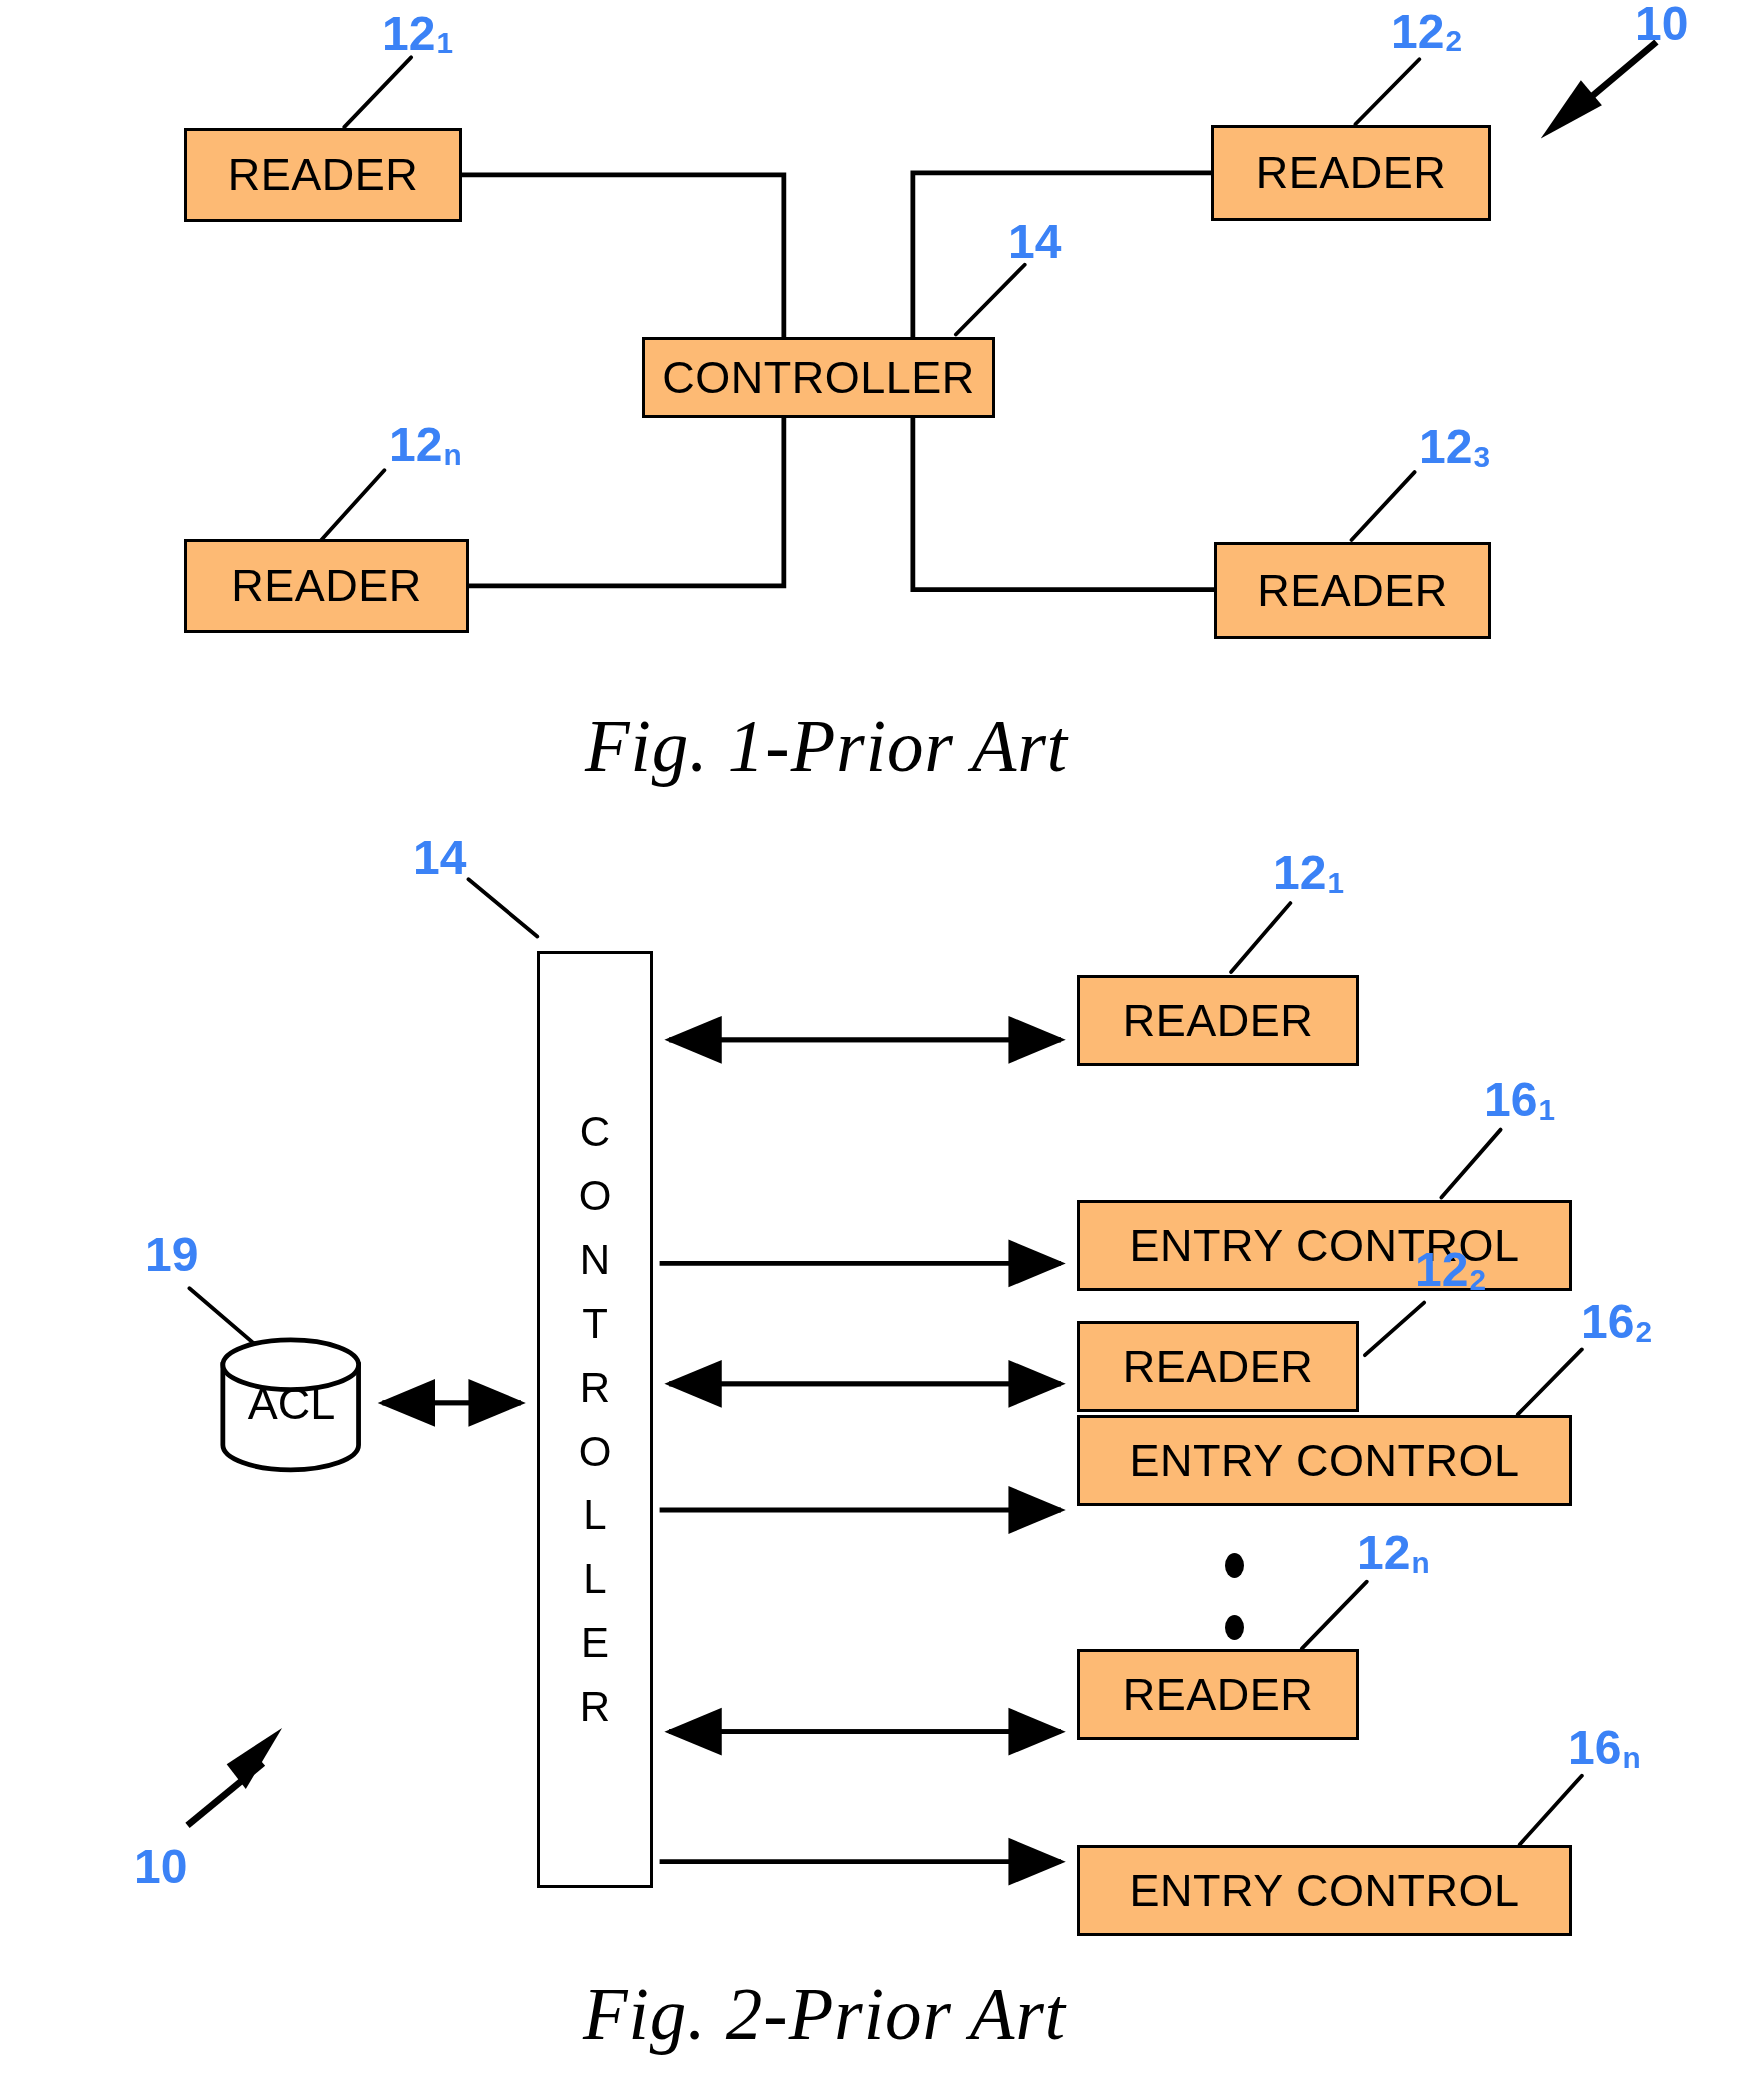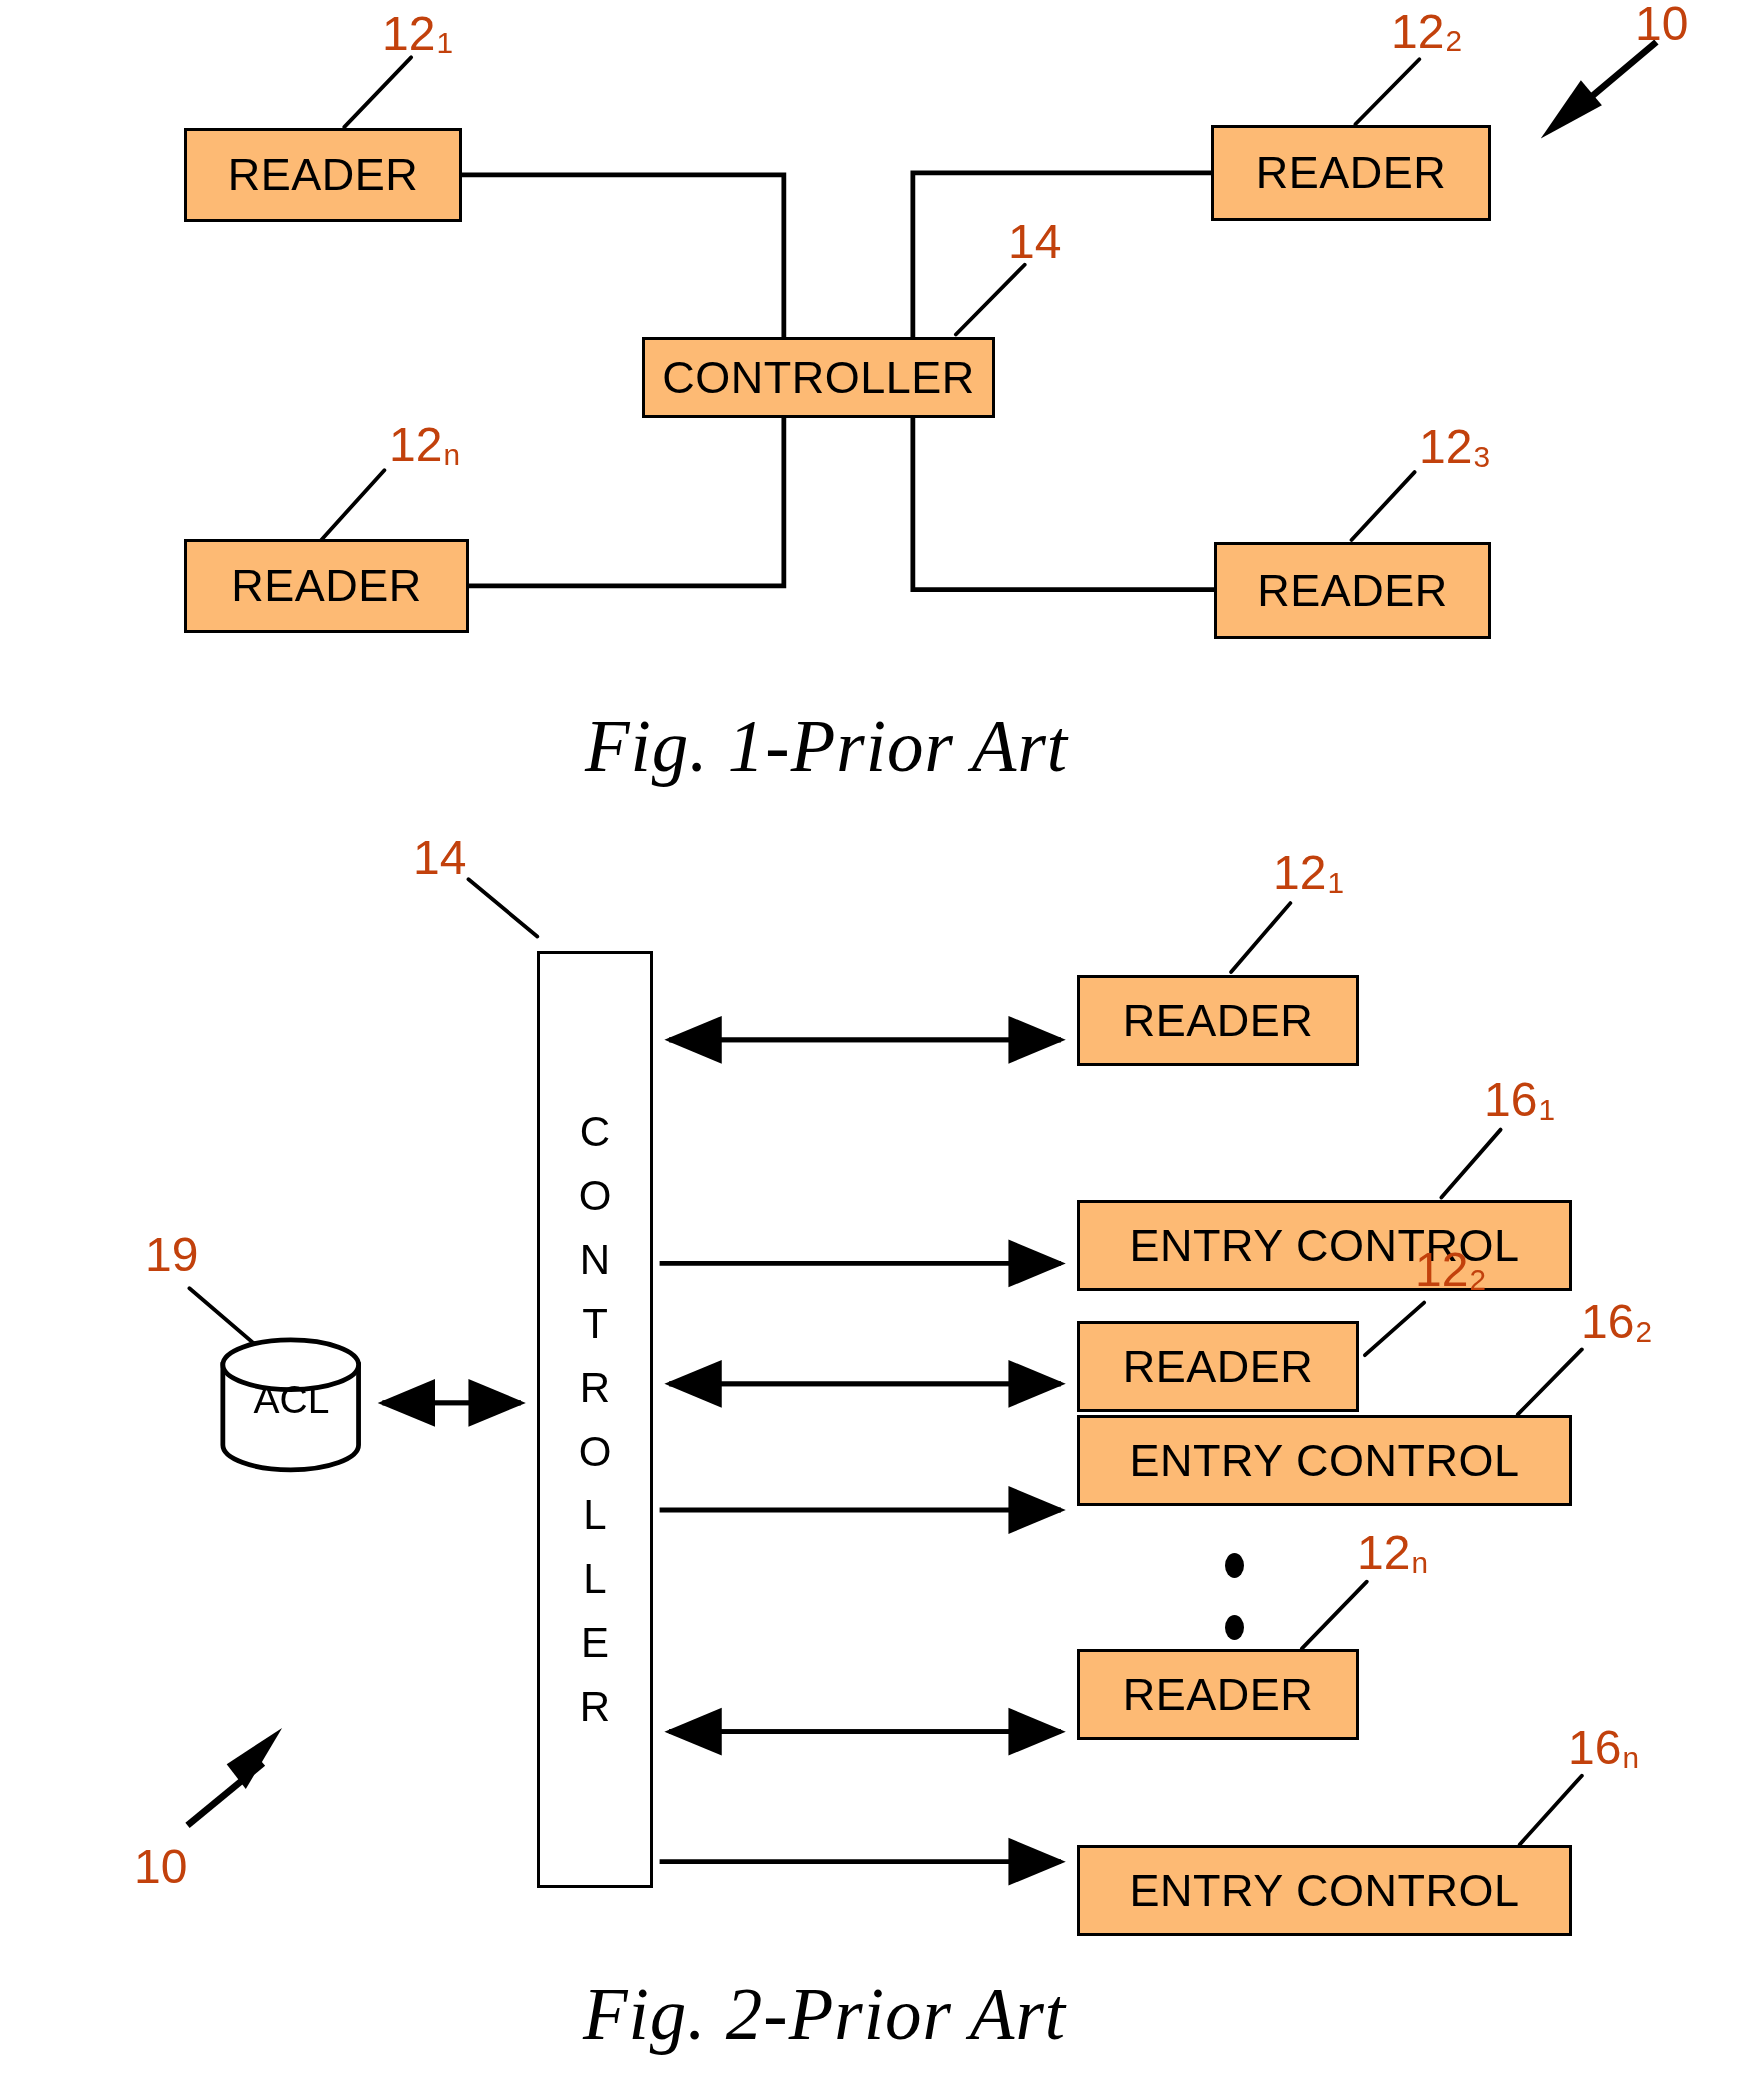--- a/index.html
+++ b/index.html
@@ -36,22 +36,22 @@
     font-family: "Liberation Sans", sans-serif;
     font-size: 45px;
     letter-spacing: 0.5px;
     color: #000;
     white-space: nowrap;
   }
   .ref {
     position: absolute;
     font-family: "Liberation Sans", sans-serif;
     font-size: 48px;
-    font-weight: 400;
-    color: #c2410c;
+    font-weight: 700;
+    color: #3b82f6;
     white-space: nowrap;
     line-height: 1;
   }
   .ref sub {
     font-size: 0.62em;
     vertical-align: baseline;
     position: relative;
     top: 3.8px;
     left: 1px;
   }
@@ -77,21 +77,21 @@
     font-size: 42px;
     color: #000;
   }
   .ctrl-col .ch {
     display: block;
     line-height: 1.52;
   }
   .acl-label {
     position: absolute;
     font-family: "Liberation Sans", sans-serif;
-    font-size: 39px;
+    font-size: 45px;
     color: #000;
     white-space: nowrap;
   }
   .dot {
     position: absolute;
     width: 19px;
     height: 25px;
     background: #000;
     border-radius: 50%;
   }

